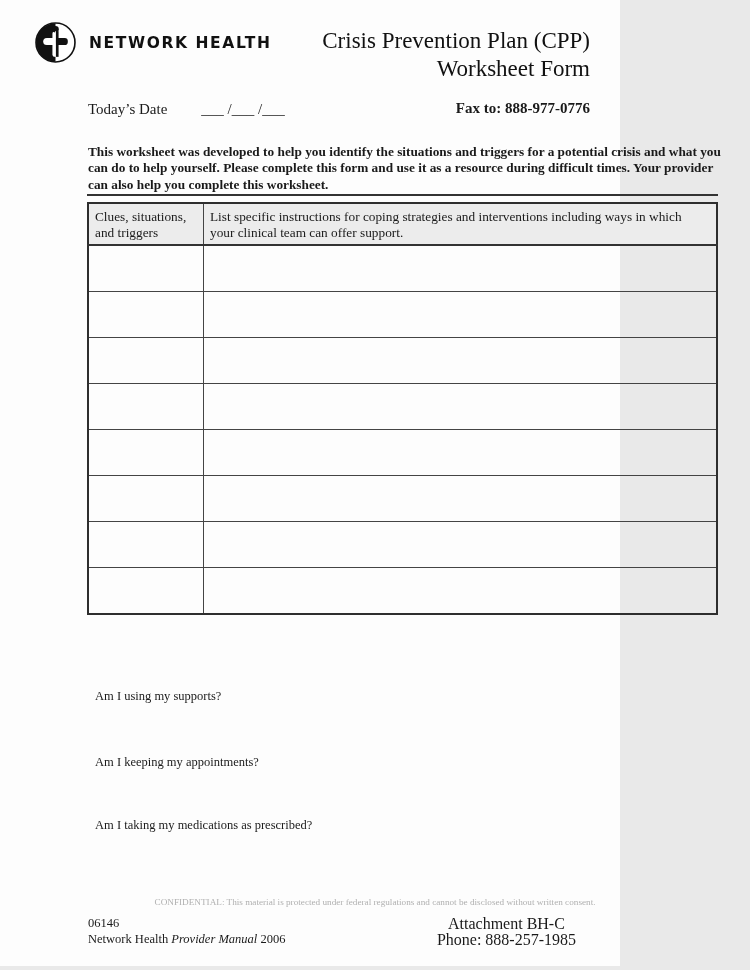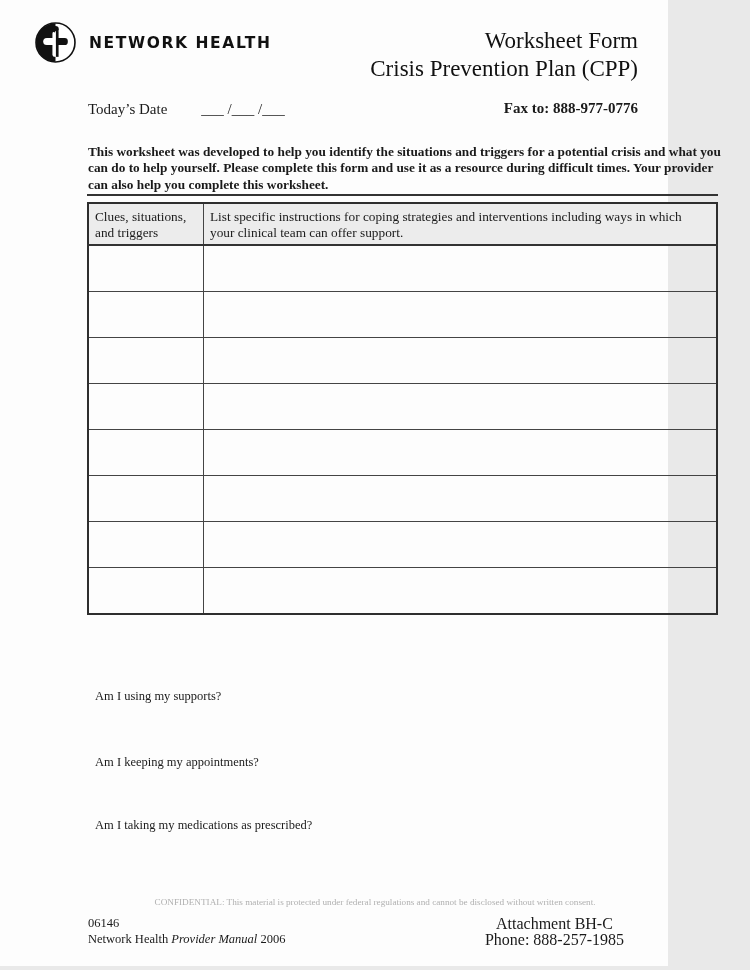--- a/index.html
+++ b/index.html
@@ -2,21 +2,21 @@
 <html><head>
   <meta charset="utf-8">
   <style>
     html, body { margin:0; padding:0; }
     body {
       width:750px; height:970px; background:#e9e9e9;
       font-family:"Liberation Serif", "DejaVu Serif", serif; color:#1a1a1a;
       position:relative; overflow:hidden;
     }
     .page {
-      position:absolute; left:0; top:0; width:668px; height:966px;
+      position:absolute; left:0; top:0; width:620px; height:966px;
       background:#fdfdfd;
     }
     .logo { position:absolute; left:35px; top:22px; display:flex; align-items:center; }
     .logo svg { width:41px; height:41px; display:block; }
     .logo-text {
       font-family:"DejaVu Sans", "Liberation Sans", sans-serif; font-weight:bold;
       font-size:15.5px; letter-spacing:1.6px; margin-left:13px; color:#111;
     }
     .title {
       position:absolute; right:30px; top:27px; text-align:right;
@@ -69,22 +69,22 @@
         <rect x="20" y="9" width="3" height="25" fill="#111"></rect>
         <rect x="20" y="15.5" width="12" height="7" rx="3" fill="#111"></rect>
         <circle cx="20" cy="7" r="3.2" fill="#111"></circle>
         <rect x="19.6" y="9" width="0.8" height="25" fill="#fff"></rect>
       </svg>
     </span>
     <span class="logo-text">NETWORK HEALTH</span>
   </div>
 
   <div class="title">
+    <div>Crisis Prevention Plan (CPP)</div>
     <div>Worksheet Form</div>
-    <div>Crisis Prevention Plan (CPP)</div>
   </div>
 
   <div class="date-label">
     <span>Today’s Date</span><span class="date-blanks">___ /___ /___</span>
   </div>
   <div class="fax">Fax to: 888-977-0776</div>
 
   <div class="intro">This worksheet was developed to help you identify the situations and triggers for a potential crisis and what you can do to help yourself. Please complete this form and use it as a resource during difficult times. Your provider can also help you complete this worksheet.</div>
   <div class="rule"></div>
 

